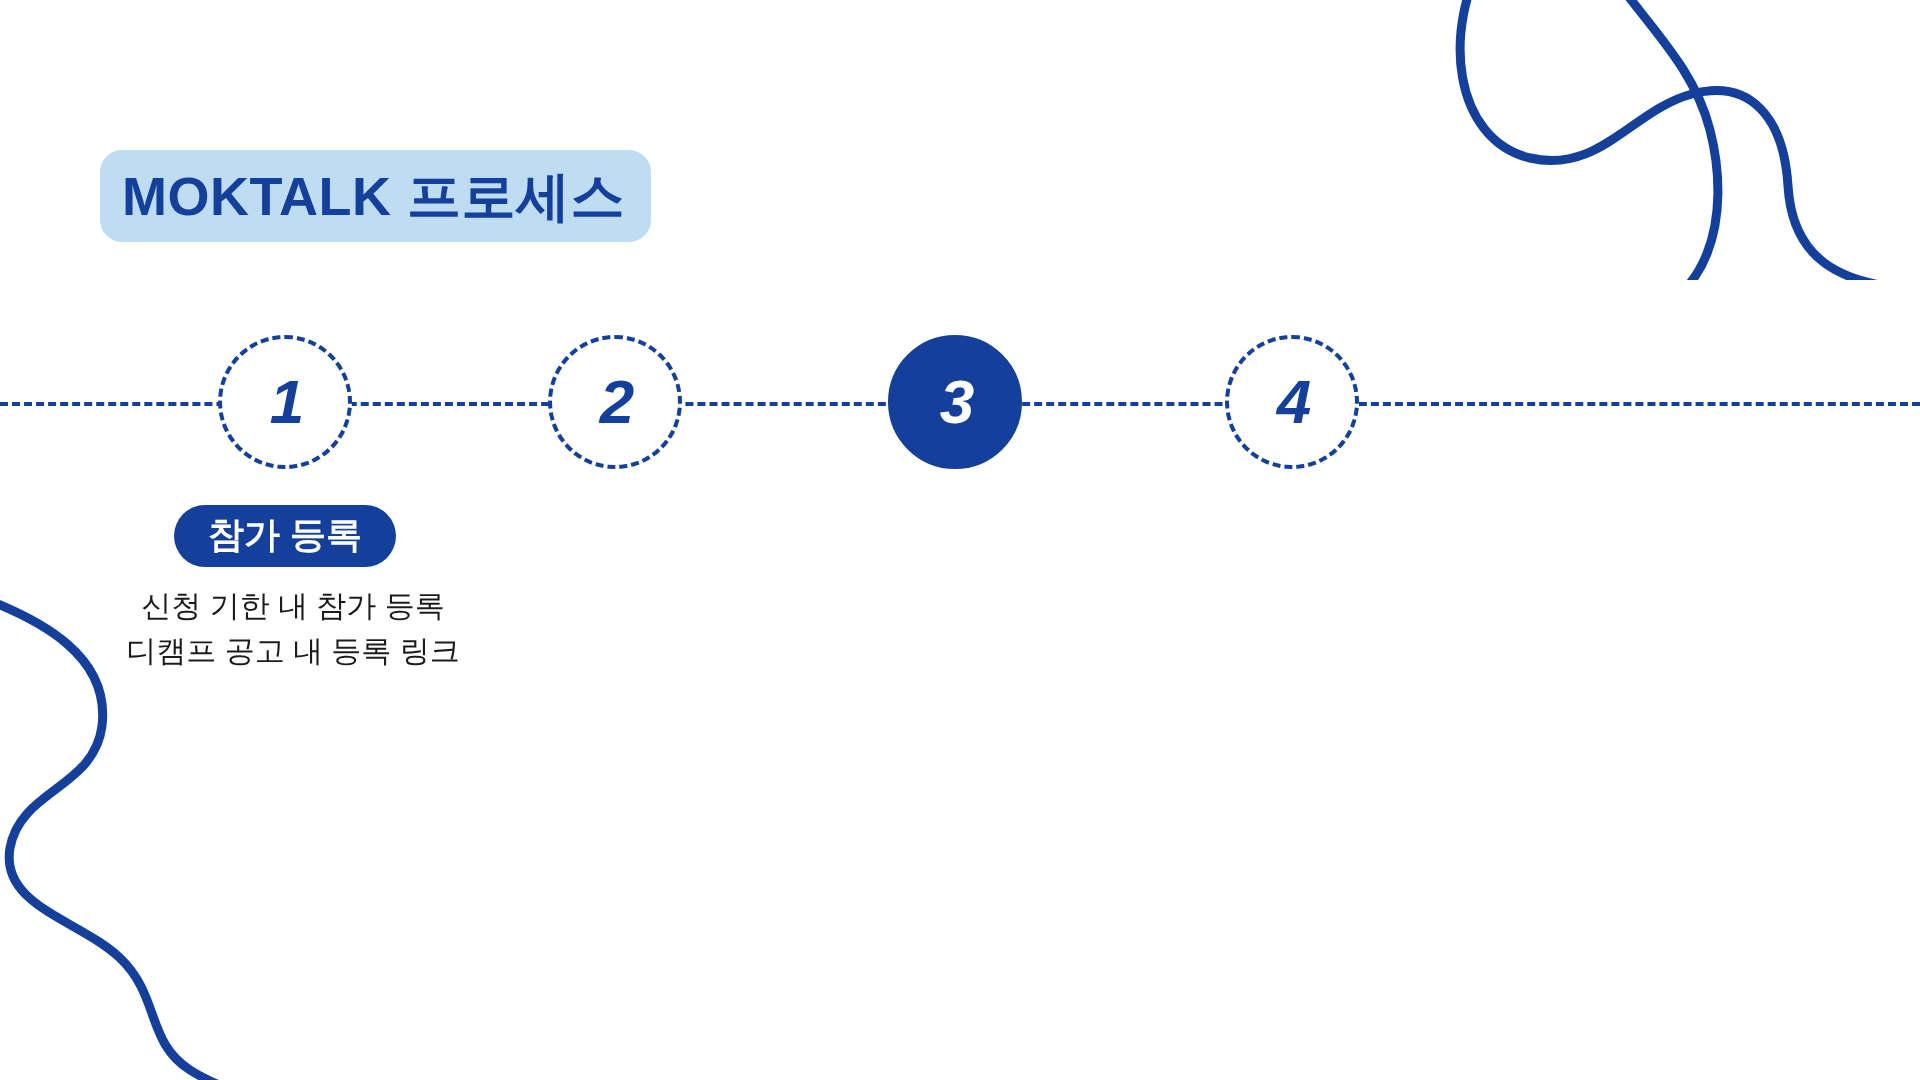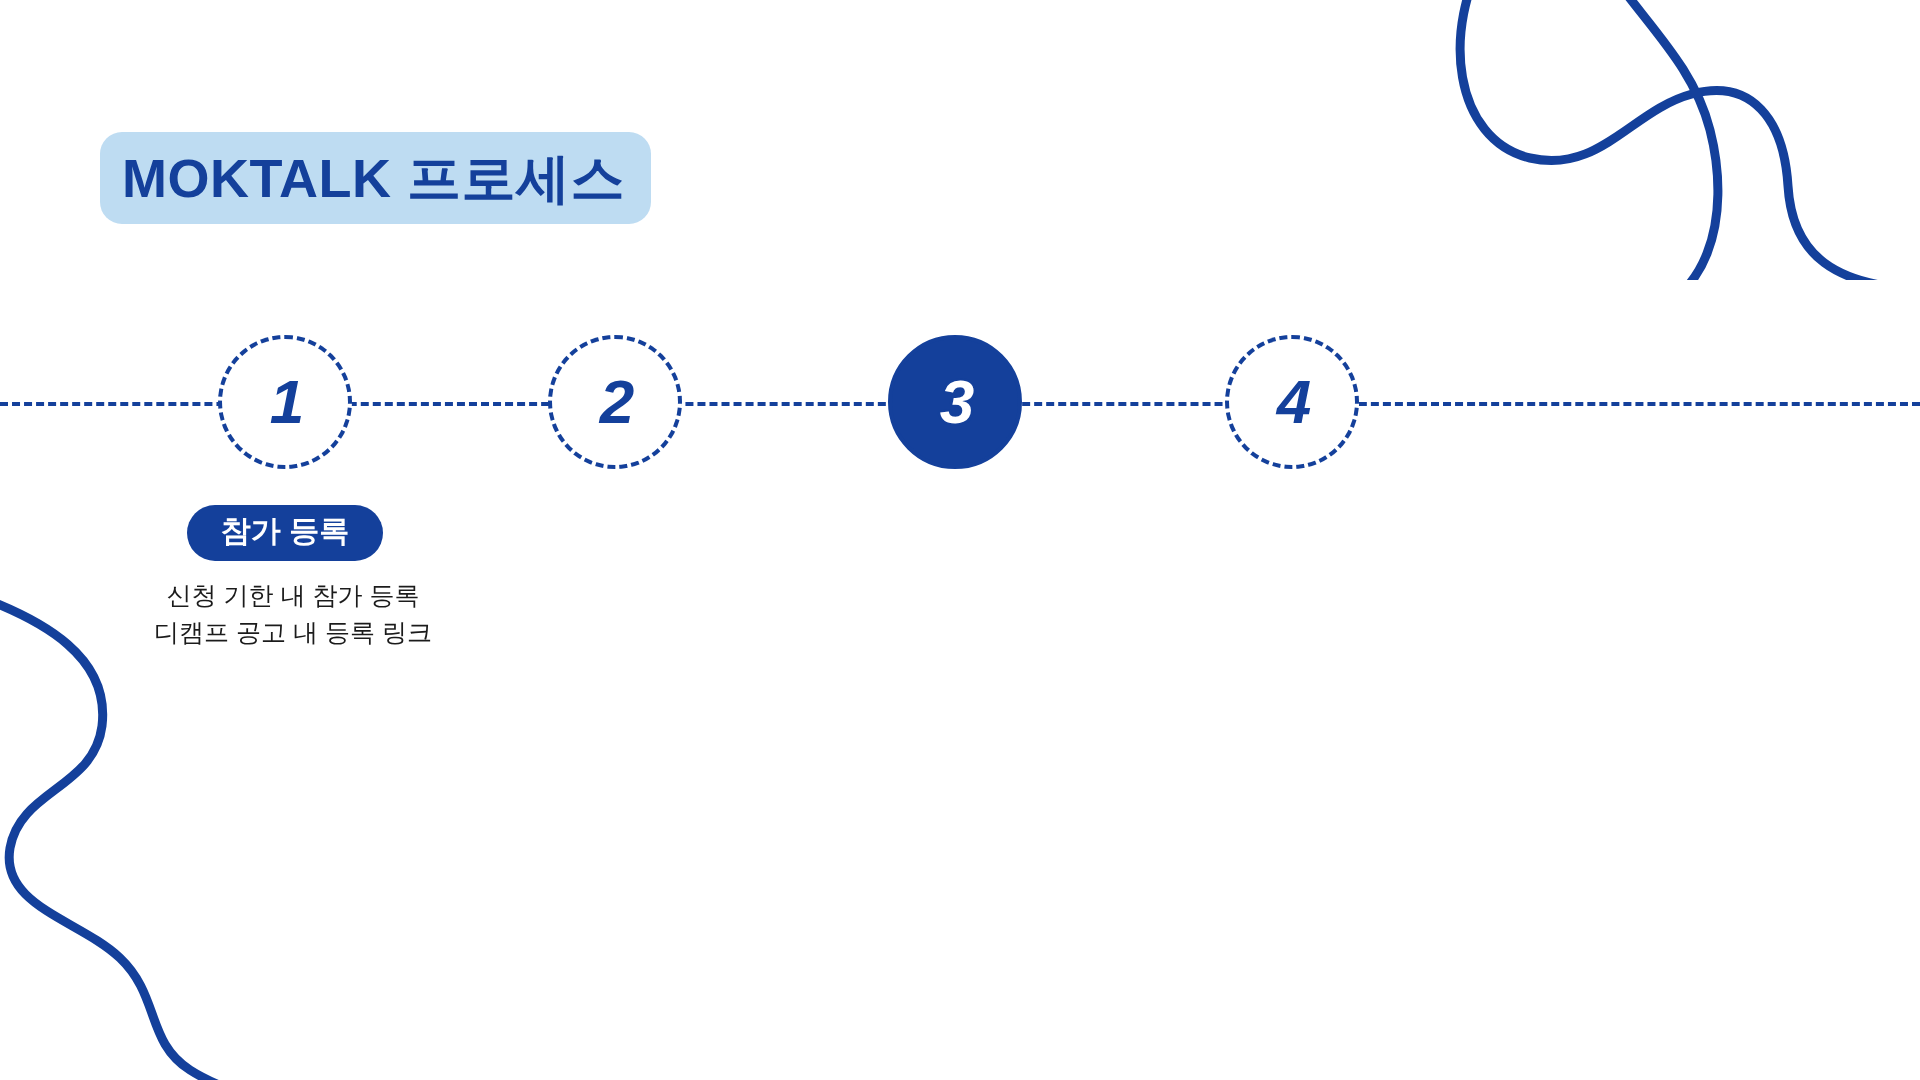--- a/index.html
+++ b/index.html
@@ -38,21 +38,21 @@
     left: -40px;
     bottom: -30px;
     width: 540px;
     height: 520px;
   }
 
   
   .title-badge {
     position: absolute;
     left: 100px;
-    top: 132px;
+    top: 150px;
     height: 92px;
     border-radius: 22px;
     background: #bedcf2;
     display: flex;
     align-items: center;
     padding: 0 26px 0 22px;
     box-sizing: border-box;
   }
   .title-text {
     font-size: 54px;
@@ -134,32 +134,32 @@
       -3px -1px 0 #14409b,
        3px  1px 0 #14409b;
   }
 
   .pill {
     margin-top: 36px;
     background: #14409b;
     color: #ffffff;
     border-radius: 999px;
     padding: 9px 34px 12px 34px;
-    font-size: 30px;
+    font-size: 36px;
     font-weight: 700;
     line-height: 1.15;
     white-space: nowrap;
     position: relative;
     z-index: 2;
   }
 
   .desc {
     margin-top: 16px;
     text-align: center;
-    font-size: 25px;
+    font-size: 30px;
     line-height: 1.5;
     color: #1b1b1b;
     white-space: nowrap;
     margin-left: 16px;
   }
   .desc .ln { display: block; }
 </style>
 </head>
 <body>
 

